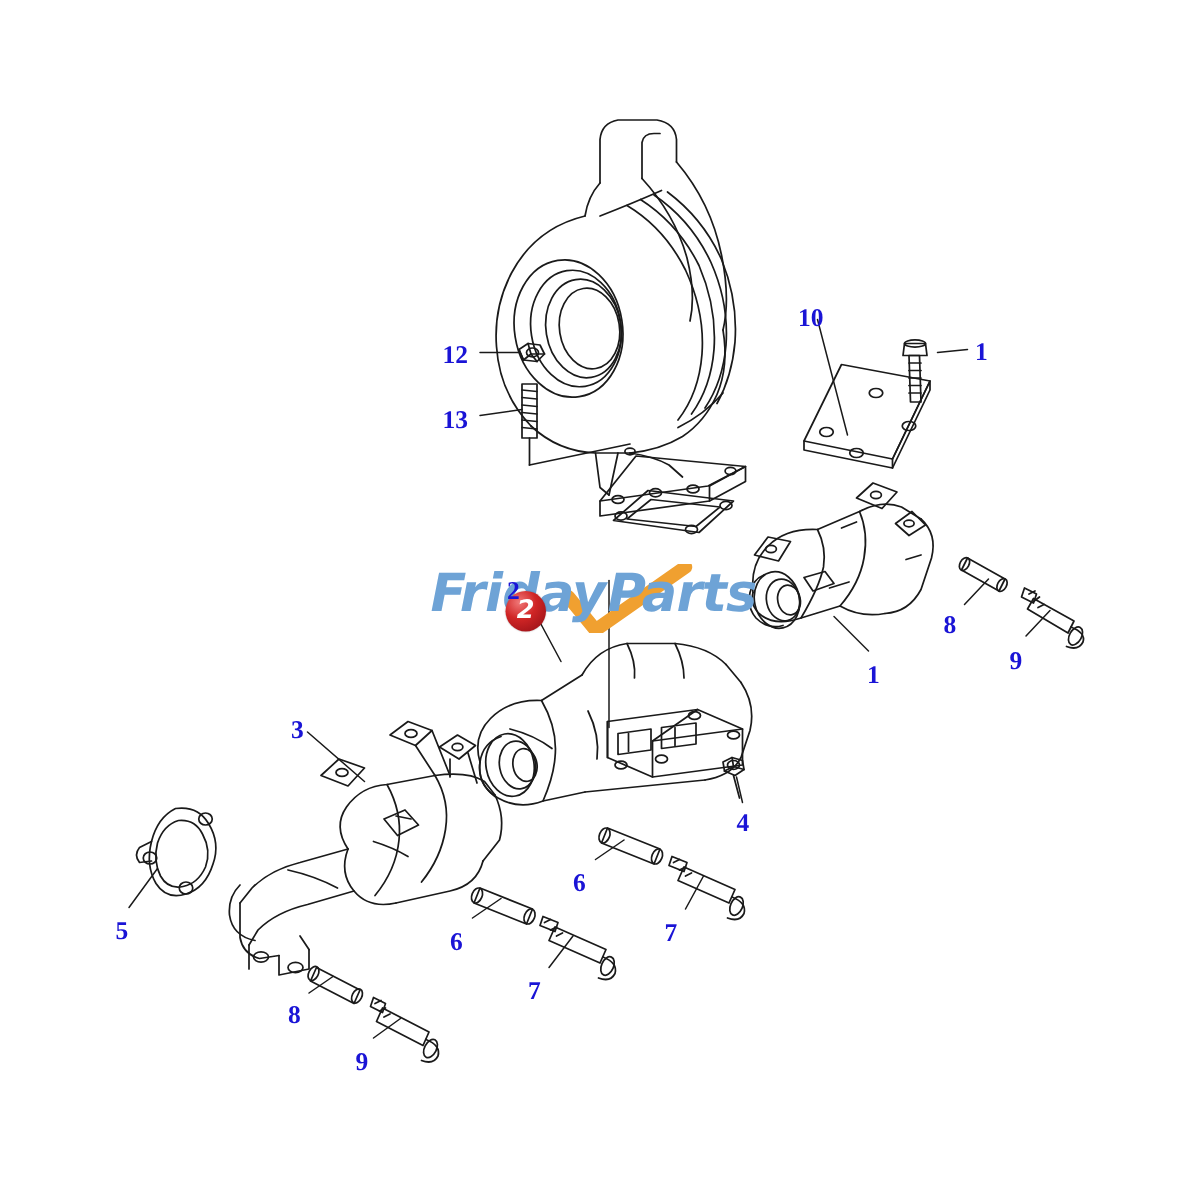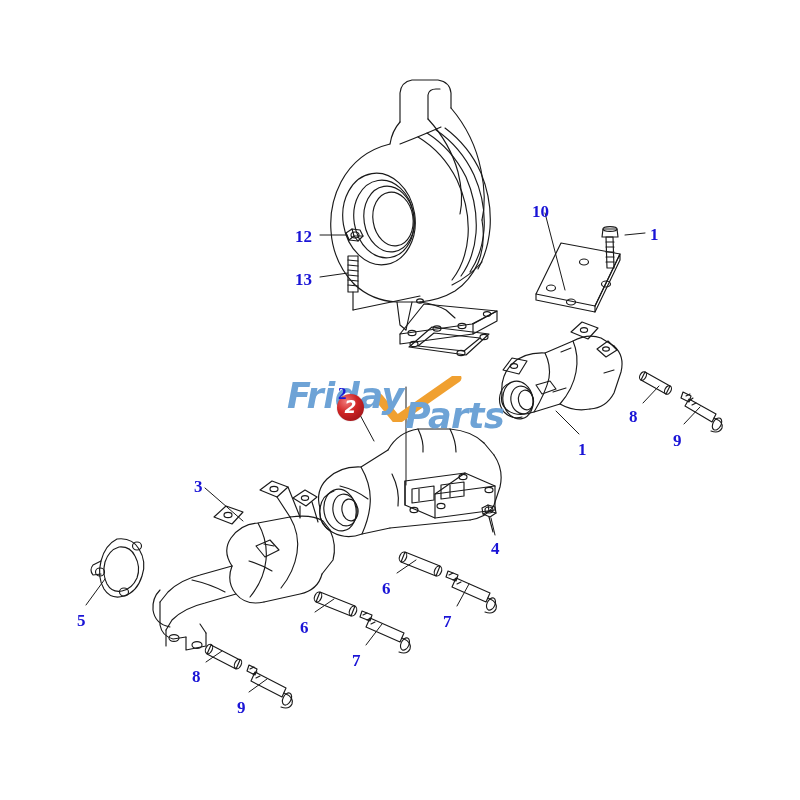--- a/index.html
+++ b/index.html
@@ -47,21 +47,21 @@
     top: 0;
     font-family: "DejaVu Sans", sans-serif;
     font-weight: bold;
     font-style: italic;
     font-size: 35px;
     color: #6ea3d6;
     letter-spacing: -0.5px;
     line-height: 44px;
   }
   #wm-friday { left: 0px; }
-  #wm-parts { left: 118px; margin-top: 20px; }
+  #wm-parts { left: 118px; }
   #wm-check {
     position: absolute;
     left: 86px;
     top: 2px;
     width: 90px;
     height: 46px;
   }
   #wm-badge {
     position: absolute;
     left: 50px;

